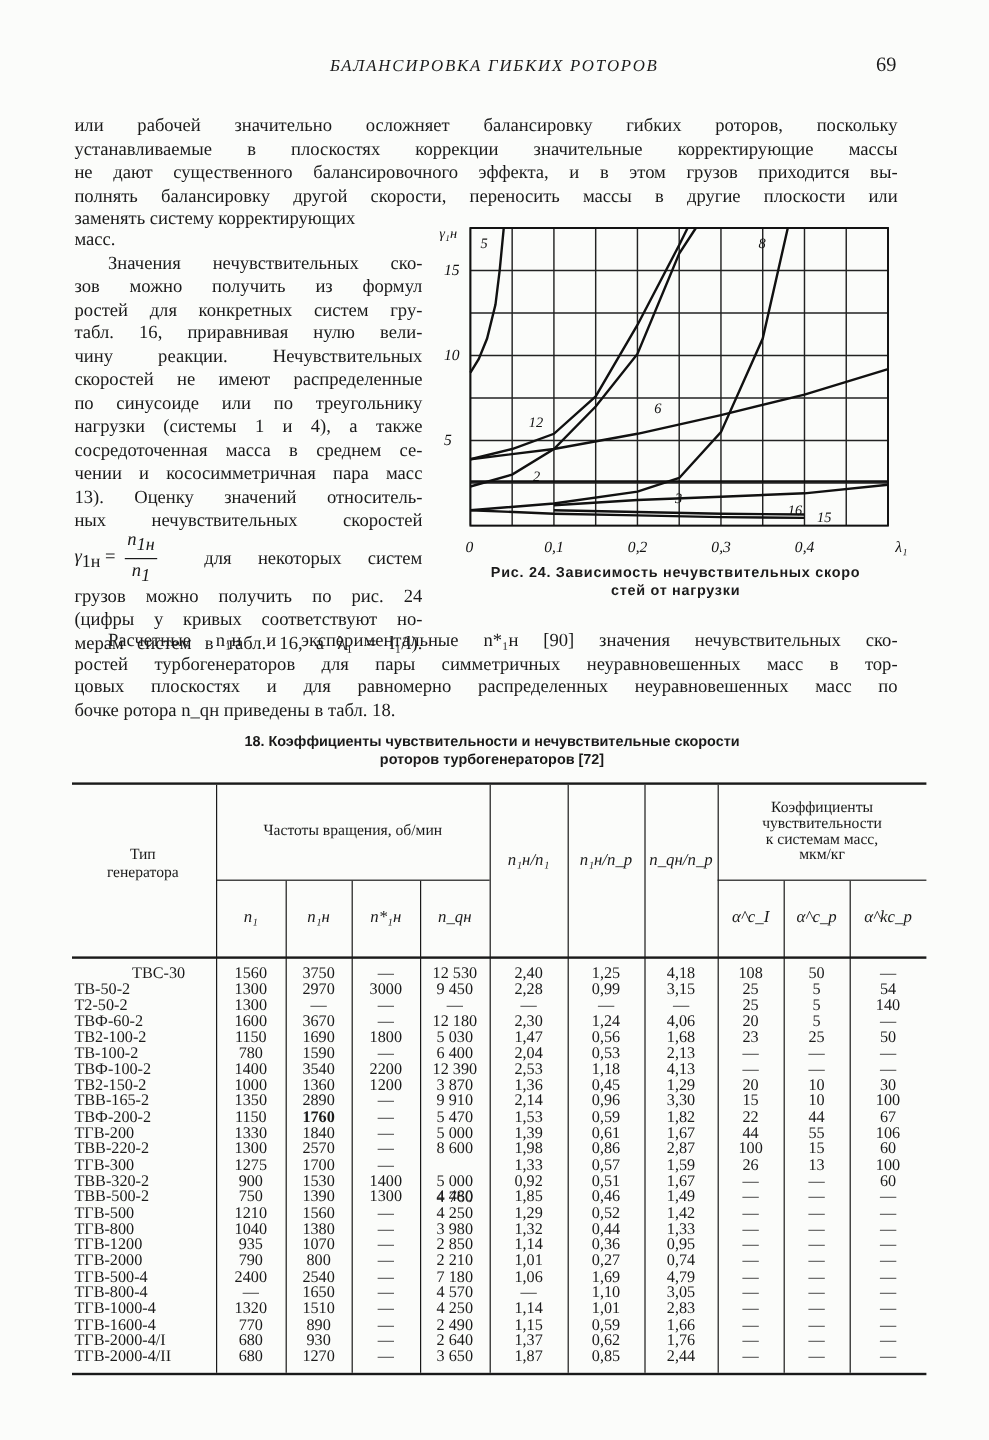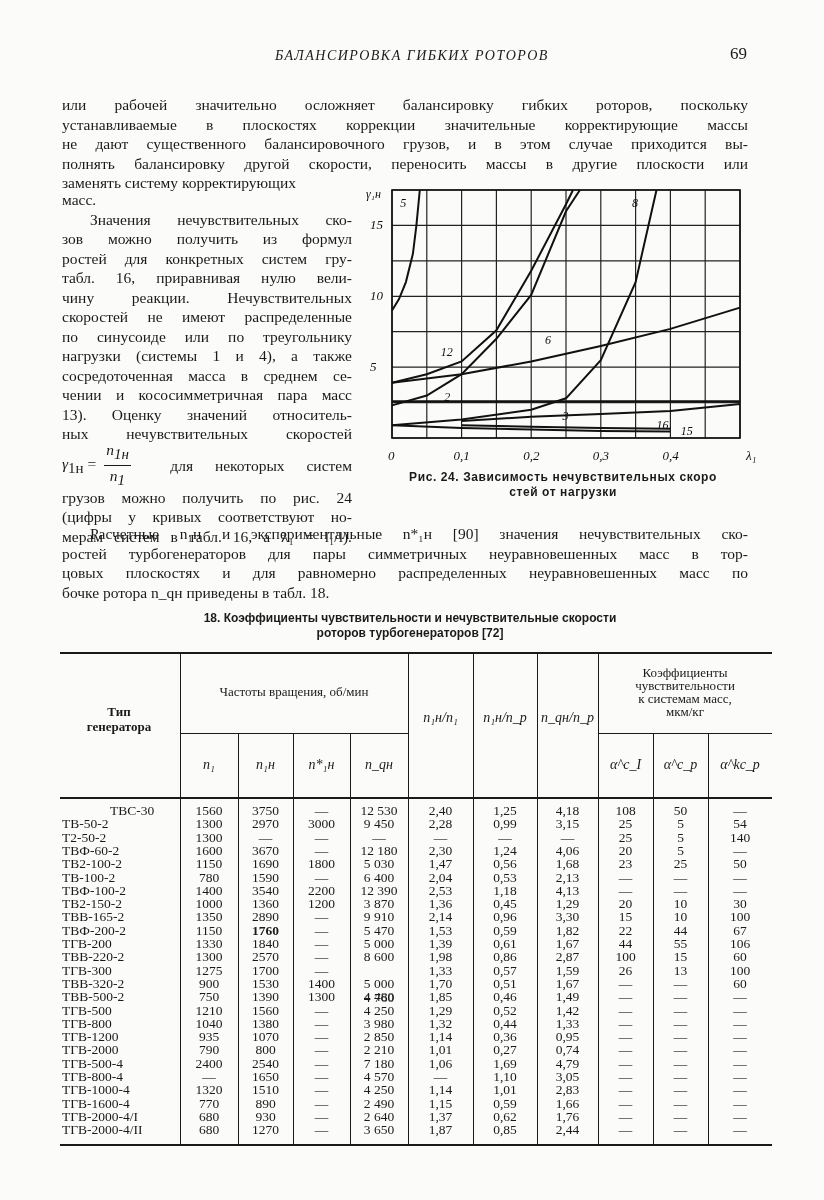--- a/index.html
+++ b/index.html
@@ -36,21 +36,21 @@
 </style>
 </head>
 <body>
 
 <div class="abs running-head">БАЛАНСИРОВКА ГИБКИХ РОТОРОВ</div>
 <div class="abs page-num">69</div>
 
 <div class="abs para p1">
   <span>или рабочей значительно осложняет балансировку гибких роторов, поскольку</span>
   <span>устанавливаемые в плоскостях коррекции значительные корректирующие массы</span>
-  <span>не дают существенного балансировочного грузов, и в этом случае приходится вы-</span>
+  <span>не дают существенного балансировочного эффекта, и в этом грузов приходится вы-</span>
   <span>полнять балансировку другой скорости, переносить массы в другие плоскости или</span>
   <span class="last">заменять систему корректирующих</span>
 </div>
 
 <div class="abs para left-col">
   <span class="line nl">масс.</span>
   <span class="line indent">Значения нечувствительных ско-</span>
   <span class="line">зов можно получить из формул</span>
   <span class="line">ростей для конкретных систем гру-</span>
   <span class="line">табл. 16, приравнивая нулю вели-</span>
@@ -145,21 +145,21 @@
   <div>роторов турбогенераторов [72]</div>
 </div>
 
 <div class="tbl" id="tbl">
   <div class="rule" style="left:0;top:0;width:712px;height:2px;"></div>
   <div class="rule" style="left:0;top:145px;width:712px;height:1.5px;"></div>
   <div class="rule" style="left:120px;top:81px;width:228px;height:1px;"></div>
   <div class="rule" style="left:538px;top:81px;width:174px;height:1px;"></div>
   <div class="rule" style="left:0;top:492px;width:712px;height:2px;"></div>
 
-  <div class="hdr" style="left:0;top:52px;width:118px;font-weight:bold;">
+  <div class="hdr" style="left:0;top:52px;width:118px;">
     <div>Тип</div>
     <div>генератора</div>
   </div>
   <div class="hdr" style="left:120px;top:32px;width:228px;">Частоты вращения, об/мин</div>
   <div class="hdr" style="left:538px;top:14px;width:174px;line-height:13px;">
     <div>Коэффициенты</div>
     <div>чувствительности</div>
     <div>к системам масс,</div>
     <div>мкм/кг</div>
   </div>
@@ -356,21 +356,21 @@
         <div class="cell" style="left: 538px; width: 55px; top: 311.6px;">26</div>
         <div class="cell" style="left: 593px; width: 55px; top: 311.6px;">13</div>
         <div class="cell" style="left: 648px; width: 64px; top: 311.6px;">100</div>
       </div>
       <div>
         <div class="name" style="left: 2px; top: 324.9px;">ТВВ-320-2</div>
         <div class="cell" style="left: 120px; width: 58px; top: 324.9px;">900</div>
         <div class="cell" style="left: 178px; width: 55px; top: 324.9px;">1530</div>
         <div class="cell" style="left: 233px; width: 57px; top: 324.9px;">1400</div>
         <div class="cell" style="left: 290px; width: 58px; top: 324.9px;">5 000</div>
-        <div class="cell" style="left: 348px; width: 65px; top: 324.9px;">1,70</div>
+        <div class="cell" style="left: 348px; width: 65px; top: 324.9px;">0,92</div>
         <div class="cell" style="left: 413px; width: 64px; top: 324.9px;">0,51</div>
         <div class="cell" style="left: 477px; width: 61px; top: 324.9px;">1,67</div>
         <div class="cell" style="left: 538px; width: 55px; top: 324.9px;">—</div>
         <div class="cell" style="left: 593px; width: 55px; top: 324.9px;">—</div>
         <div class="cell" style="left: 648px; width: 64px; top: 324.9px;">60</div>
       </div>
       <div>
         <div class="name" style="left: 2px; top: 338.2px;">ТВВ-500-2</div>
         <div class="cell" style="left: 120px; width: 58px; top: 338.2px;">750</div>
         <div class="cell" style="left: 178px; width: 55px; top: 338.2px;">1390</div>

